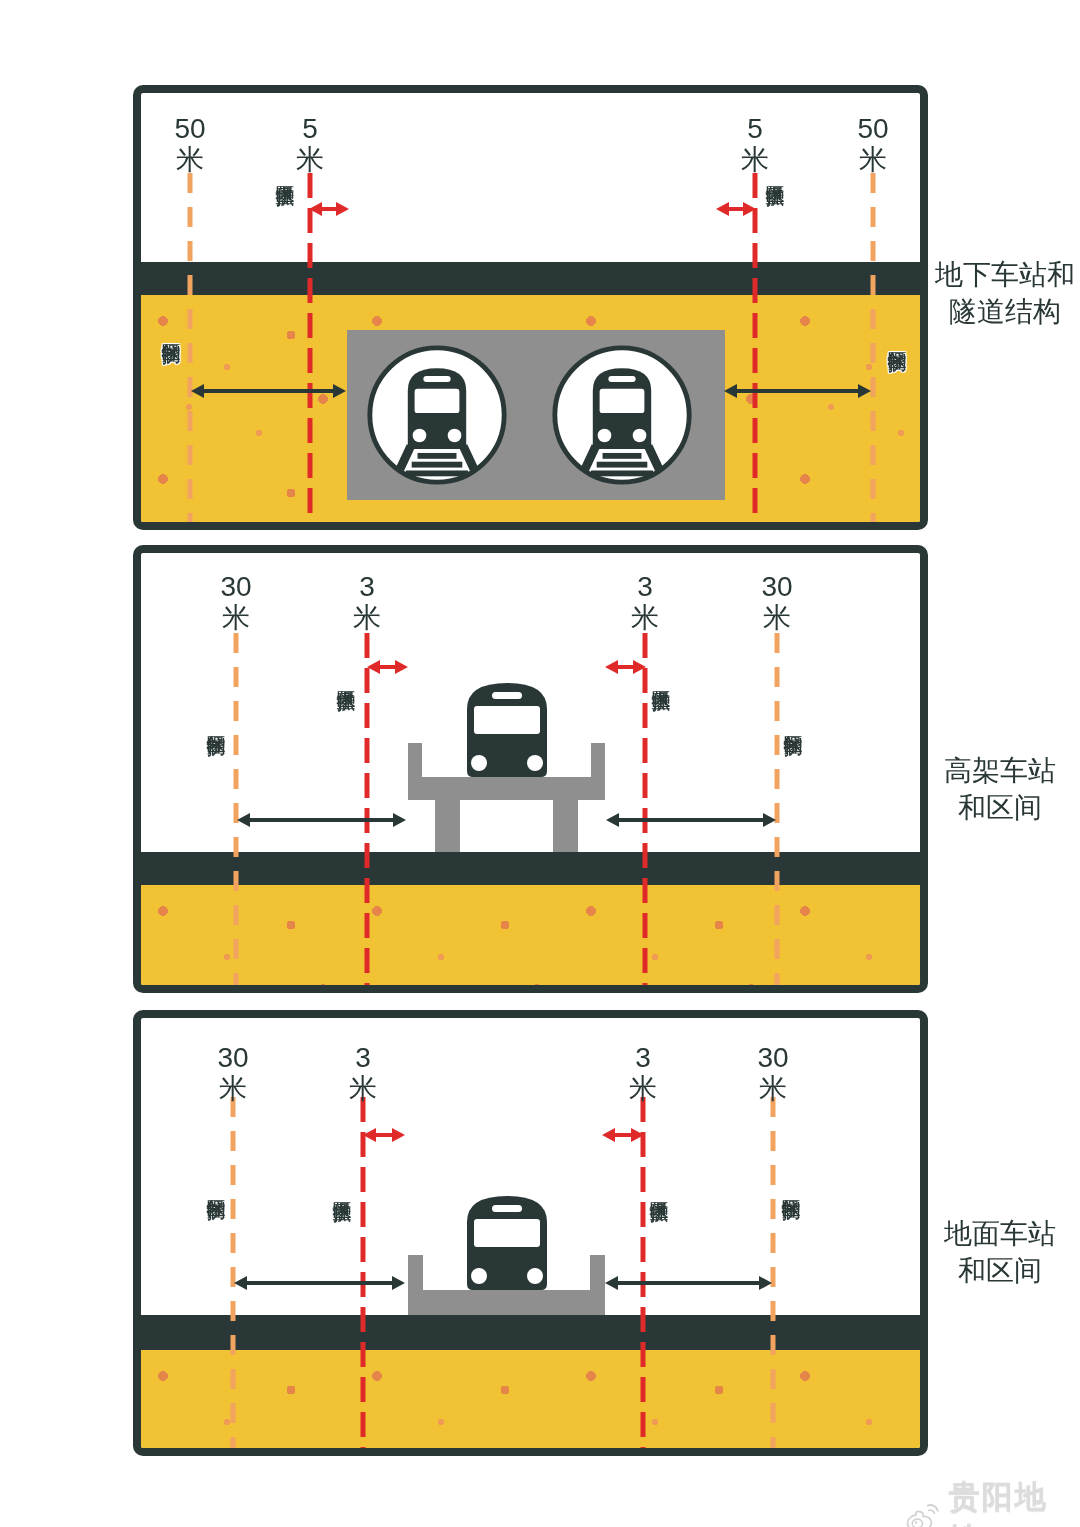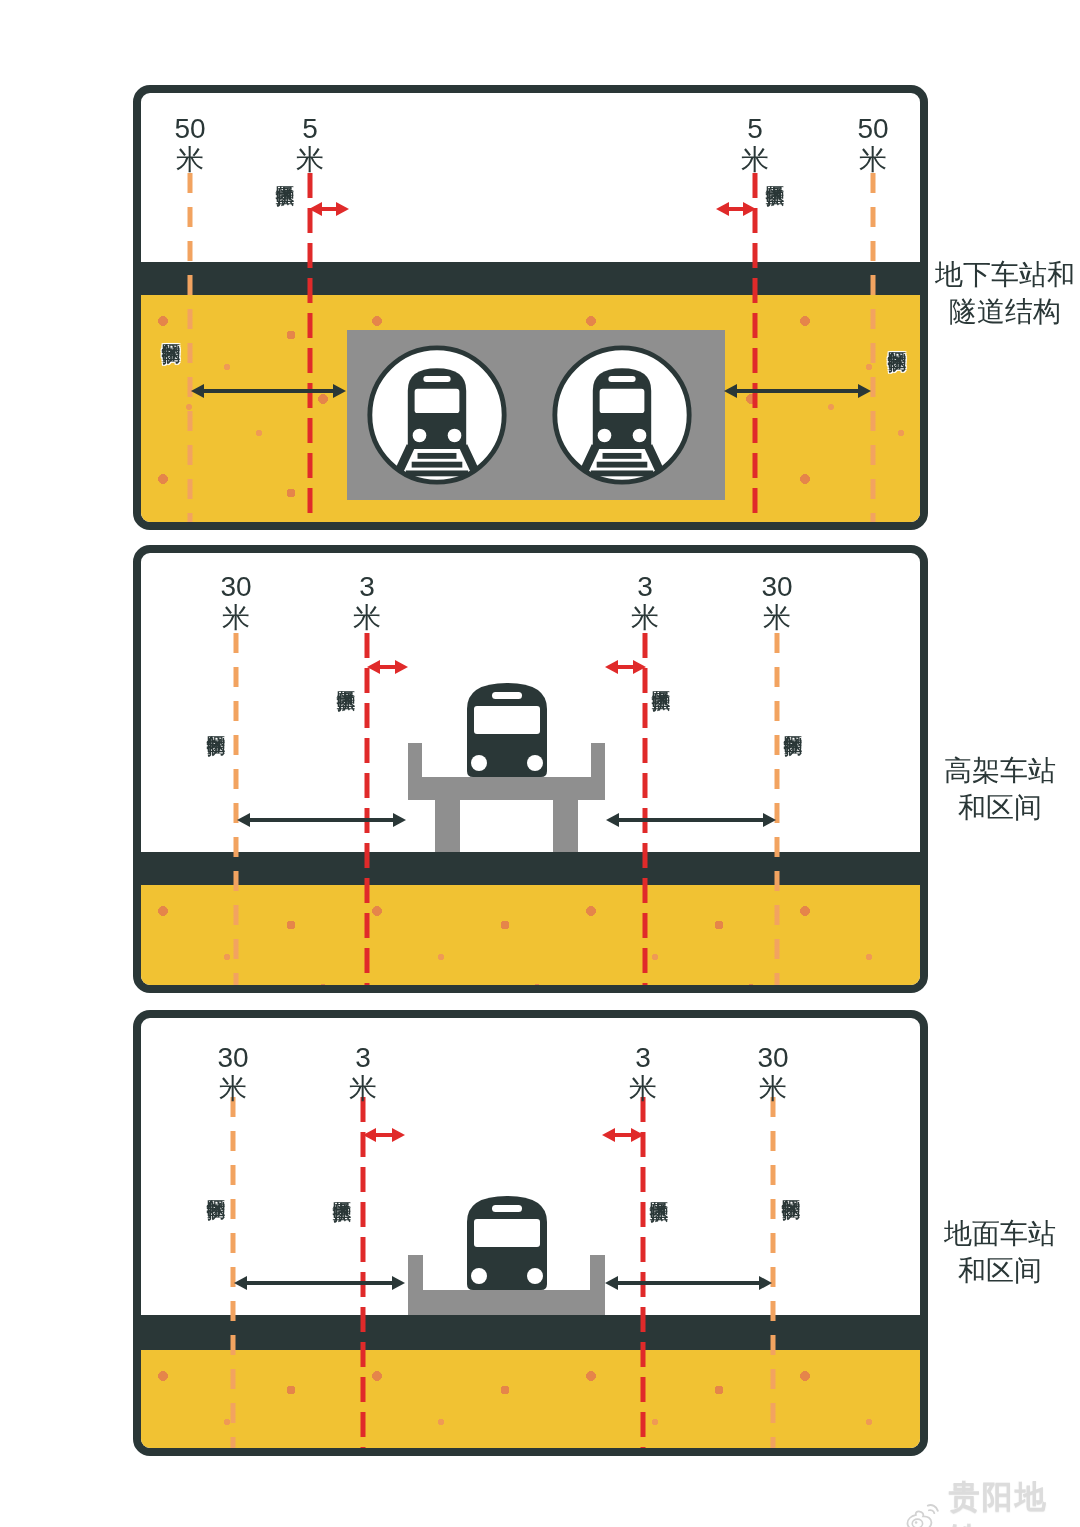--- a/index.html
+++ b/index.html
@@ -5,21 +5,21 @@
   :root{
     --dark:#2a3737; --yellow:#f1c233; --dot:#e5854a; --dot2:#ef9a55;
     --red:#e02a2a; --orange:#f2a360; --gray:#8f8f8f; --watermark:#dcdcdc;
   }
   *{margin:0;padding:0;box-sizing:border-box;}
   html,body{background:#fff;}
   body{font-family:"Liberation Sans","DejaVu Sans",sans-serif;color:var(--dark);}
   #page{position:relative;width:1080px;height:1527px;background:#fff;overflow:hidden;}
 
   .panel{position:absolute;left:133px;width:795px;background:#fff;
-         border:8px solid var(--dark);border-radius:17px;overflow:hidden;}
+         border:8px solid var(--dark);border-radius:10px;overflow:hidden;}
   #panel-underground{top:85px;height:445px;}
   #panel-elevated{top:545px;height:448px;}
   #panel-ground{top:1010px;height:446px;}
 
   .road{position:absolute;left:0;right:0;background:var(--dark);}
   .ground{position:absolute;left:0;right:0;bottom:0;background-color:var(--yellow);
     background-image:
       radial-gradient(circle 5px  at  22px  26px, var(--dot)  96%, transparent),
       radial-gradient(circle 3.5px at 86px  72px, var(--dot2) 96%, transparent),
       radial-gradient(circle 4.5px at 150px 40px, var(--dot)  96%, transparent),

